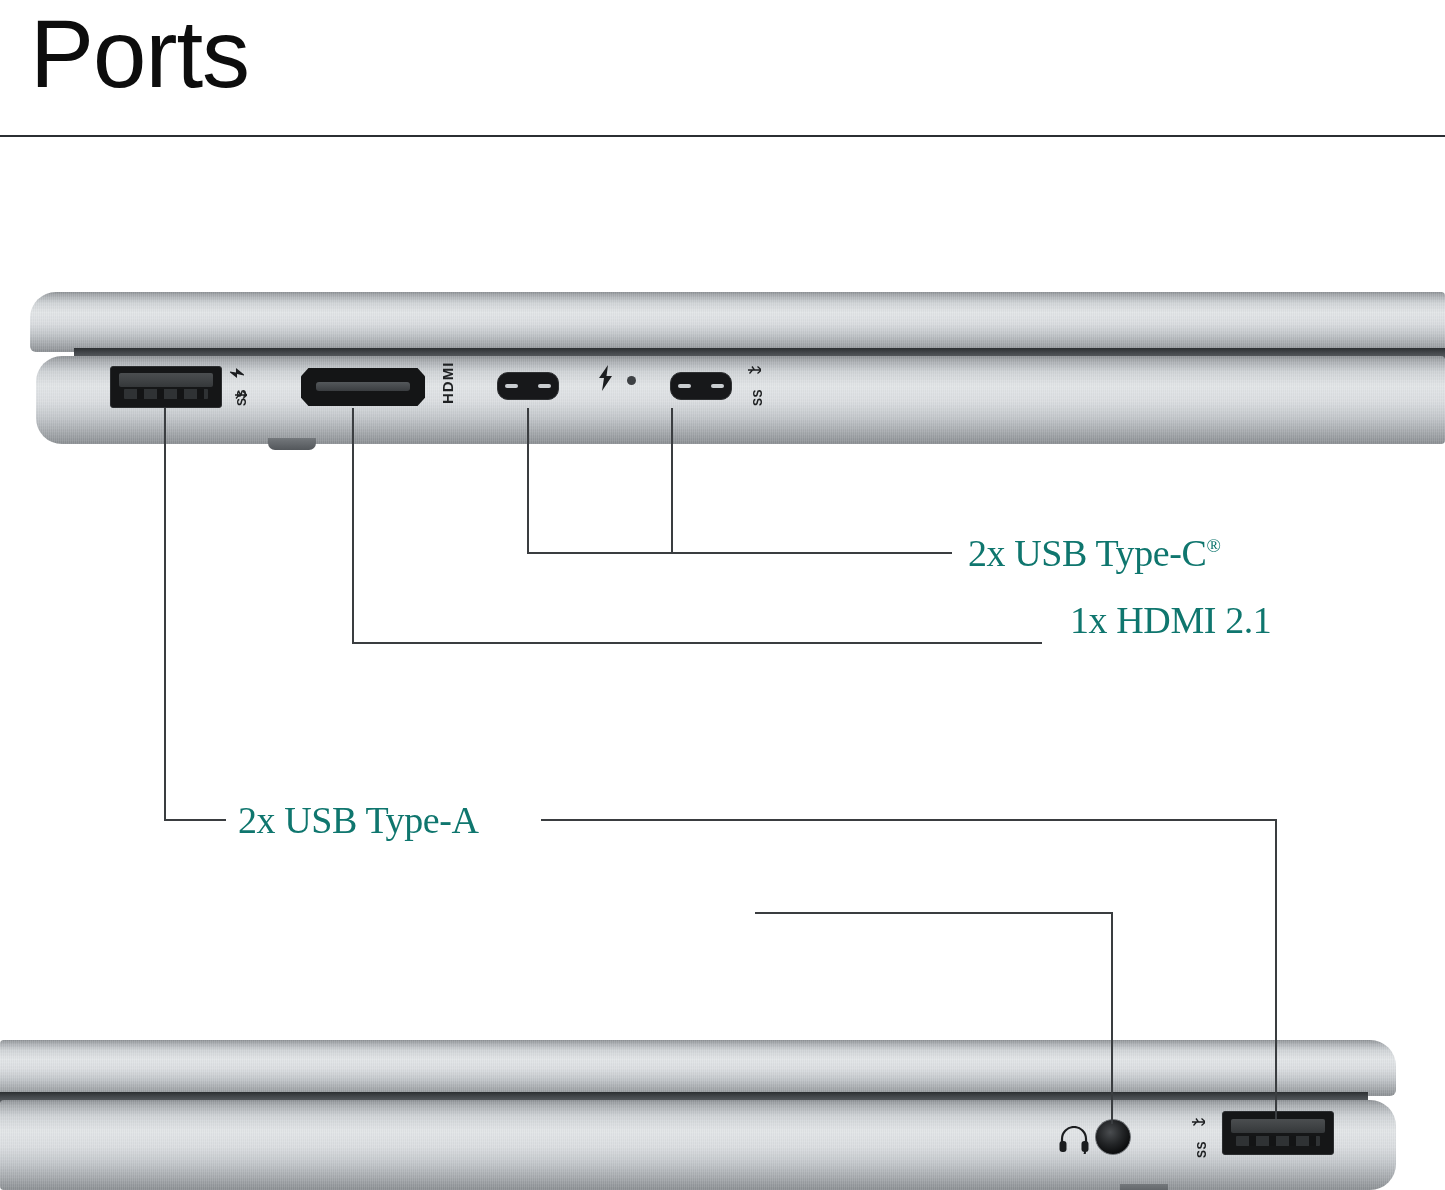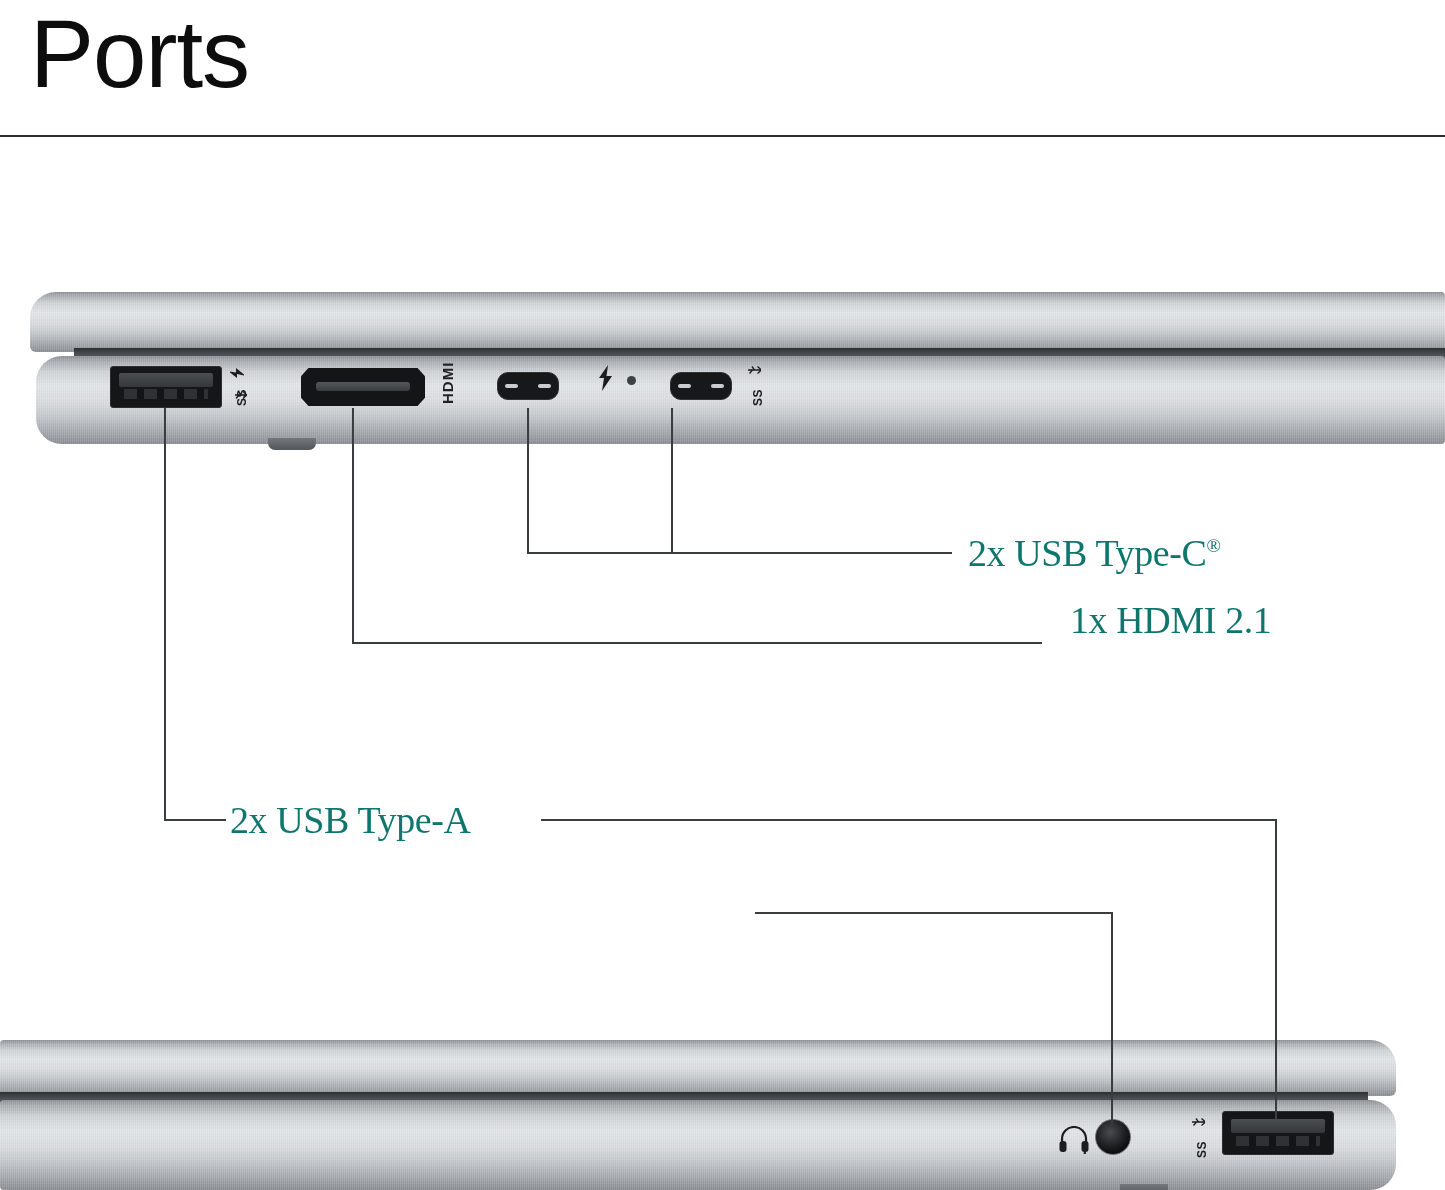--- a/index.html
+++ b/index.html
@@ -340,16 +340,16 @@
 
   <div class="leader h" style="left:755px; top:912px; width:357px;"></div>
   <div class="leader v" style="left:1111px; top:912px; height:212px;"></div>
 
   <div class="callout-label" style="left:968px; top:531px;">
     <span>2x USB Type-C</span><span class="reg">®</span>
   </div>
 
   <div class="callout-label" style="left:1070px; top:585px;margin-top:13px;">1x HDMI 2.1</div>
 
-  <div class="callout-label" style="left:230px; top:798px;">2x USB Type-A</div>
+  <div class="callout-label" style="left:238px; top:798px;">2x USB Type-A</div>
 
 
 </div>
 
 </body></html>

